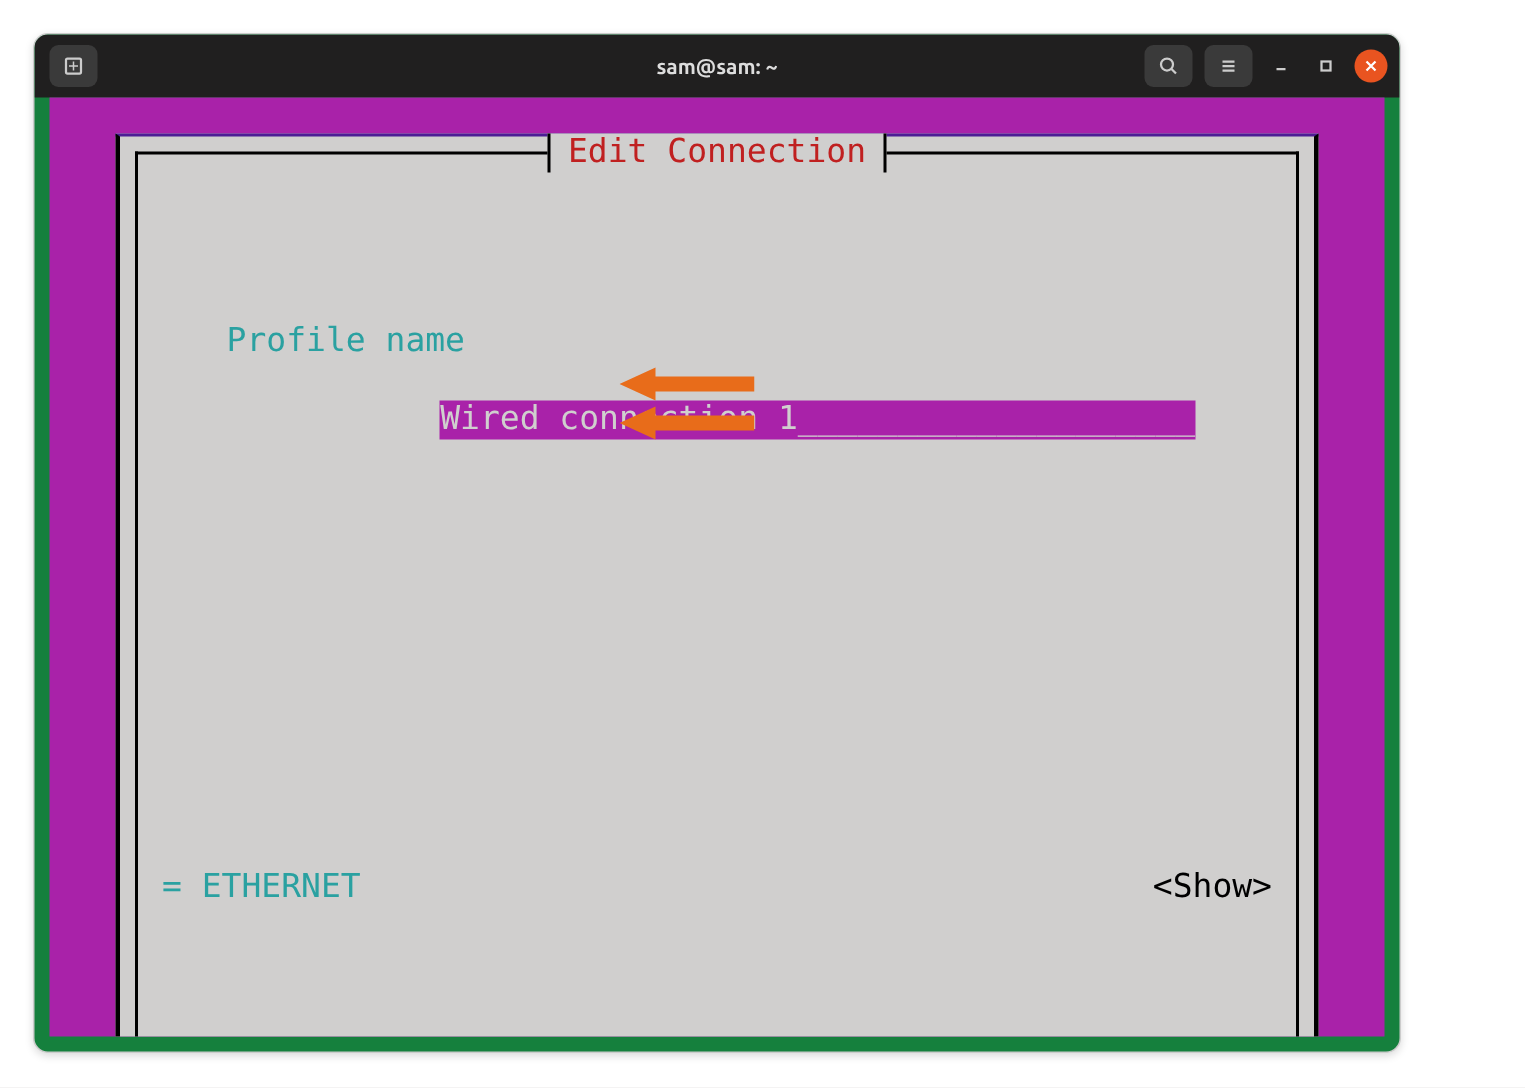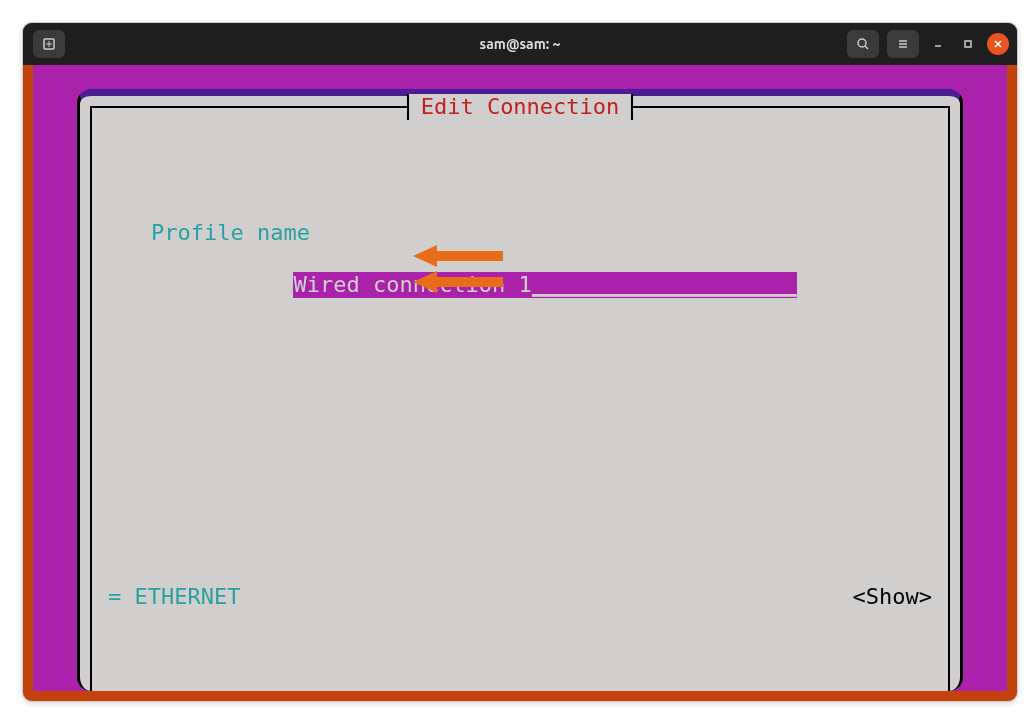--- a/index.html
+++ b/index.html
@@ -1,22 +1,22 @@
 <!DOCTYPE html>
 <html><head>
 <meta charset="utf-8">
 <style>
   * { box-sizing: border-box; margin: 0; padding: 0; }
   html, body { width: 1026px; height: 725px; background: #fff; }
   .outer-shadow {
-    position: absolute; left: 22px; top: 22px; width: 996px; height: 680px;
+    position: absolute; left: 22px; top: 22px; width: 912px; height: 680px;
     border: 1px solid #ccc; border-radius: 10px;
     box-shadow: 0 2px 6px rgba(0,0,0,0.15);
     overflow: hidden;
-    background: #c2410c;
+    background: #15803d;
   }
   .titlebar {
     height: 42px; background: #201f1f;
     display: flex; align-items: center; color: #ddd;
     font-family: Ubuntu, "DejaVu Sans", sans-serif; font-size: 14px;
     position: relative;
   }
   .tb-left { display:flex; align-items:center; gap:6px; padding-left:10px; }
   .tb-btn {
     width: 32px; height: 28px; background:#3a3a3a; border-radius:6px;
@@ -28,21 +28,21 @@
   .tb-circle { width:22px; height:22px; border-radius:50%; display:flex; align-items:center; justify-content:center; }
   .tb-close { background:#e95420; color:#fff; font-size:12px; }
 
   .term-area {
     position:absolute; left:10px; top:42px; right:10px; bottom:10px;
     background:#a922a9;
   }
   .tui-panel {
     position:absolute; left:44px; top:24px; right:44px; bottom:0;
     background:#d0cfce;
-    border-left:3px solid #000; border-top:7px solid #4c1d95; border-right:3px solid #000;border-radius:14px;
+    border-left:3px solid #000; border-top:2px solid #4c1d95; border-right:3px solid #000;
   }
   .tui-inner {
     position:absolute; left:10px; top:10px; right:10px; bottom:0;
     border-left:2px solid #000; border-top:2px solid #000; border-right:2px solid #000;
   }
   .tui-title-wrap {
     position:absolute; top:-14px; left:0; right:0; text-align:center;
   }
   .tui-title {
     display:inline-block; background:#d0cfce; padding:0 12px;
@@ -121,21 +121,21 @@
       <div class="tui-inner">
         <div class="tui-title-wrap">
           <span class="tui-title"> Edit Connection </span>
         </div>
 
         <div class="content mono">
 
           <div class="row">
             <div class="col-label label">Profile name</div>
             <div class="col-value">
-              <span class="field-bg"><span>Wired connection 1</span><span style="text-decoration:underline;">____________________</span></span>
+              <span class="field-bg"><span>Wired connection 1</span><span style="">____________________</span></span>
             </div>
           </div>
 
           <div class="row">
           </div>
 
           <div style="height:26px"></div>
 
           <div class="section-row">
             <div class="section-left">

